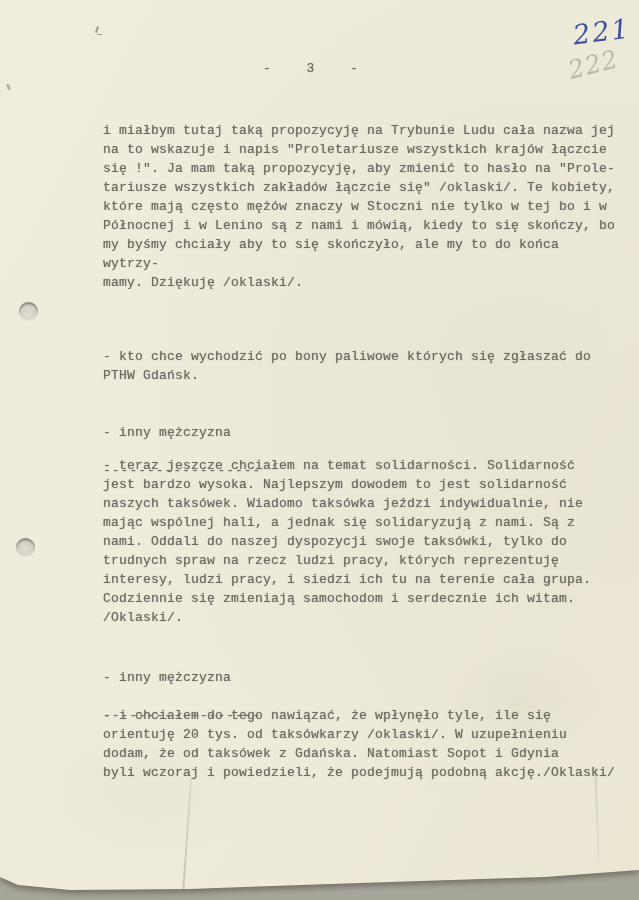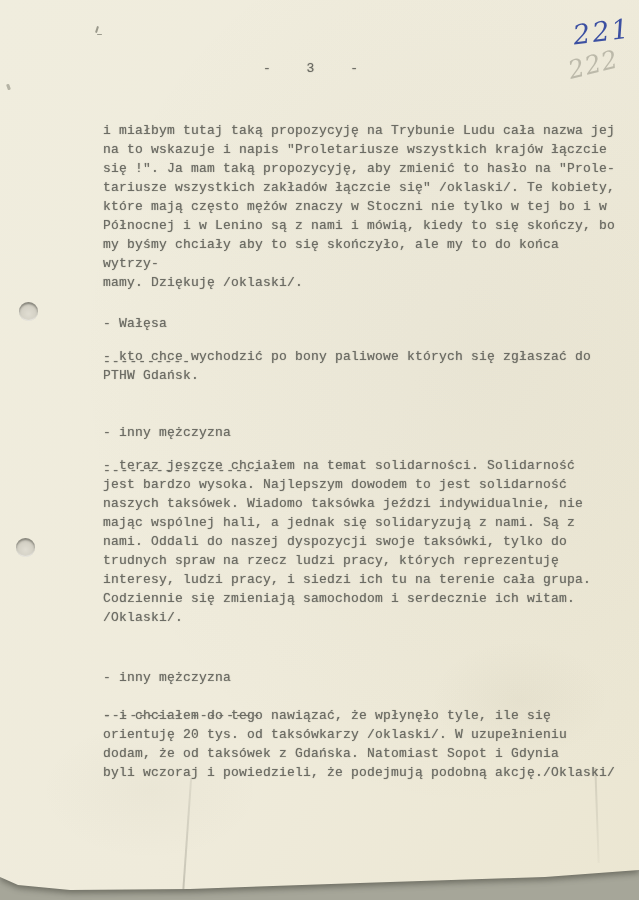--- a/index.html
+++ b/index.html
@@ -82,24 +82,20 @@
 
       <div class="typed" style="top:121px">i miałbym tutaj taką propozycyję na Trybunie Ludu cała nazwa jej
 na to wskazuje i napis "Proletariusze wszystkich krajów łączcie
 się !". Ja mam taką propozycyję, aby zmienić to hasło na "Prole-
 tariusze wszystkich zakładów łączcie się" /oklaski/. Te kobiety,
 które mają często mężów znaczy w Stoczni nie tylko w tej bo i w
 Północnej i w Lenino są z nami i mówią, kiedy to się skończy, bo
 my byśmy chciały aby to się skończyło, ale my to do końca wytrzy-
 mamy. Dziękuję /oklaski/.</div>
 
-      <div class="typed speaker" style="top:295px">
-        <span class="label">- Wałęsa</span>
-        <span class="dashrow">----------</span>
-      </div>
 
       <div class="typed" style="top:347px">- kto chce wychodzić po bony paliwowe których się zgłaszać do
 PTHW Gdańsk.</div>
 
       <div class="typed speaker" style="top:404px">
         <span class="label">- inny mężczyzna</span>
         <span class="dashrow">------------------</span>
       </div>
 
       <div class="typed" style="top:456px">- teraz jeszcze chciałem na temat solidarności. Solidarność

